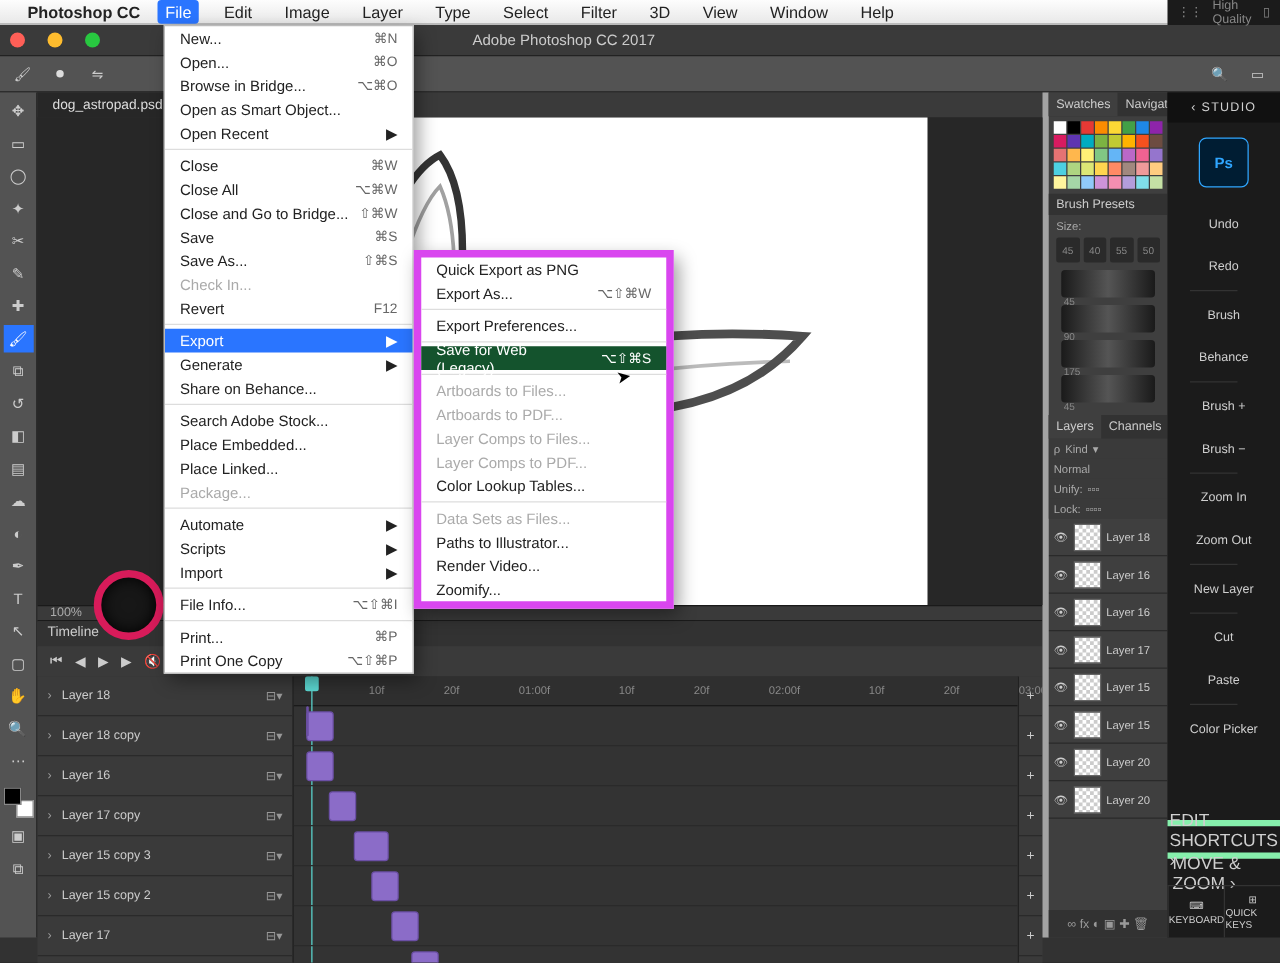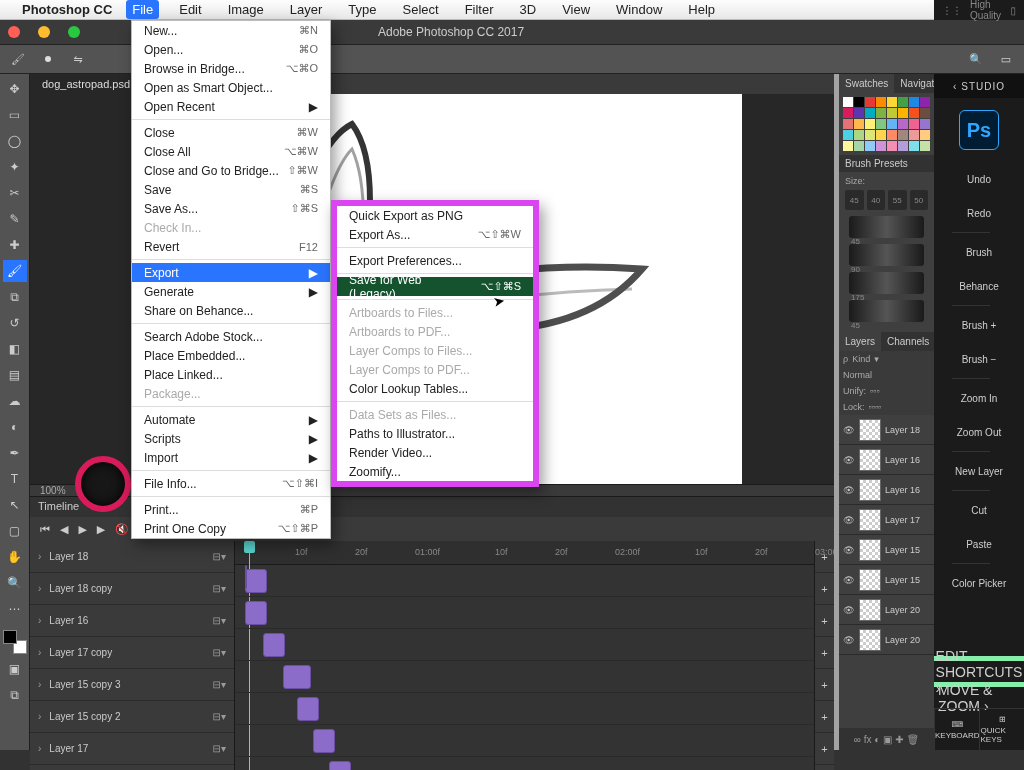--- a/index.html
+++ b/index.html
@@ -71,21 +71,21 @@
   .layers-options{ padding:3px 4px; font-size:9px; color:#aaa; background:#3a3a3a; display:flex; gap:4px; align-items:center;}
   .layer-list{flex:1; overflow:hidden;}
   .layer-row{ height:30px; display:flex; align-items:center; gap:4px; padding:0 4px; border-bottom:1px solid #2a2a2a; font-size:9px;}
   .layer-row .eye{width:12px; color:#ccc;}
   .layer-row .thumb{width:22px; height:22px; background: repeating-conic-gradient(#ccc 0 25%, #fff 0 50%) 0 0/6px 6px; border:1px solid #666;}
   .layer-foot{height:22px; background:#323232; display:flex; align-items:center; justify-content:center; gap:6px; color:#999; font-size:10px;}
   
   .studio{ width:90px; background:#1b1b1b; color:#cfcfcf; display:flex; flex-direction:column; align-items:center; font-size:10px;}
   .studio-head{height:24px; width:100%; display:flex; align-items:center; justify-content:center; background:#111; font-size:10px; letter-spacing:1px;}
   .studio-head .chev{margin-right:4px;}
-  .studio .ps{ width:40px; height:40px; margin:12px 0; background:#001d33; color:#2fa6ff; display:flex; align-items:center; justify-content:center; font-weight:700; font-size:20px; border-radius:6px; border:1px solid #2fa6ff;}
+  .studio .ps{ width:40px; height:40px; margin:12px 0; background:#001d33; color:#2fa6ff; display:flex; align-items:center; justify-content:center; font-weight:700; font-size:12px; border-radius:6px; border:1px solid #2fa6ff;}
   .studio-btn{ height:34px; width:100%; display:flex; align-items:center; justify-content:center; color:#cfcfcf;}
   .studio-sep{height:1px; width:70%; background:#333; margin:2px 0;}
   .studio-foot{margin-top:auto; width:100%;}
   .studio-foot .row{height:26px; display:flex; align-items:center; justify-content:center; border-top:5px solid #86efac; font-size:14px; padding:0 4px;}
   .studio-foot .two{display:flex;}
   .studio-foot .two div{flex:1; display:flex; flex-direction:column; align-items:center; justify-content:center; padding:6px 0; border-top:1px solid #333; border-left:1px solid #333; gap:2px; font-size:8px;}
   
   .wifi-bar{position:absolute; top:0; right:0; height:20px; display:flex; align-items:center; gap:8px; padding:0 8px; background:#1b1b1b; color:#888; font-size:10px; width:90px; justify-content:flex-end;}
   
   .dropdown{ position:absolute; top:20px; left:131px; width:200px; background:#fff; color:#222; border:1px solid #bbb; box-shadow:4px 6px 14px rgba(0,0,0,.4); font-size:12px; z-index:100;}

